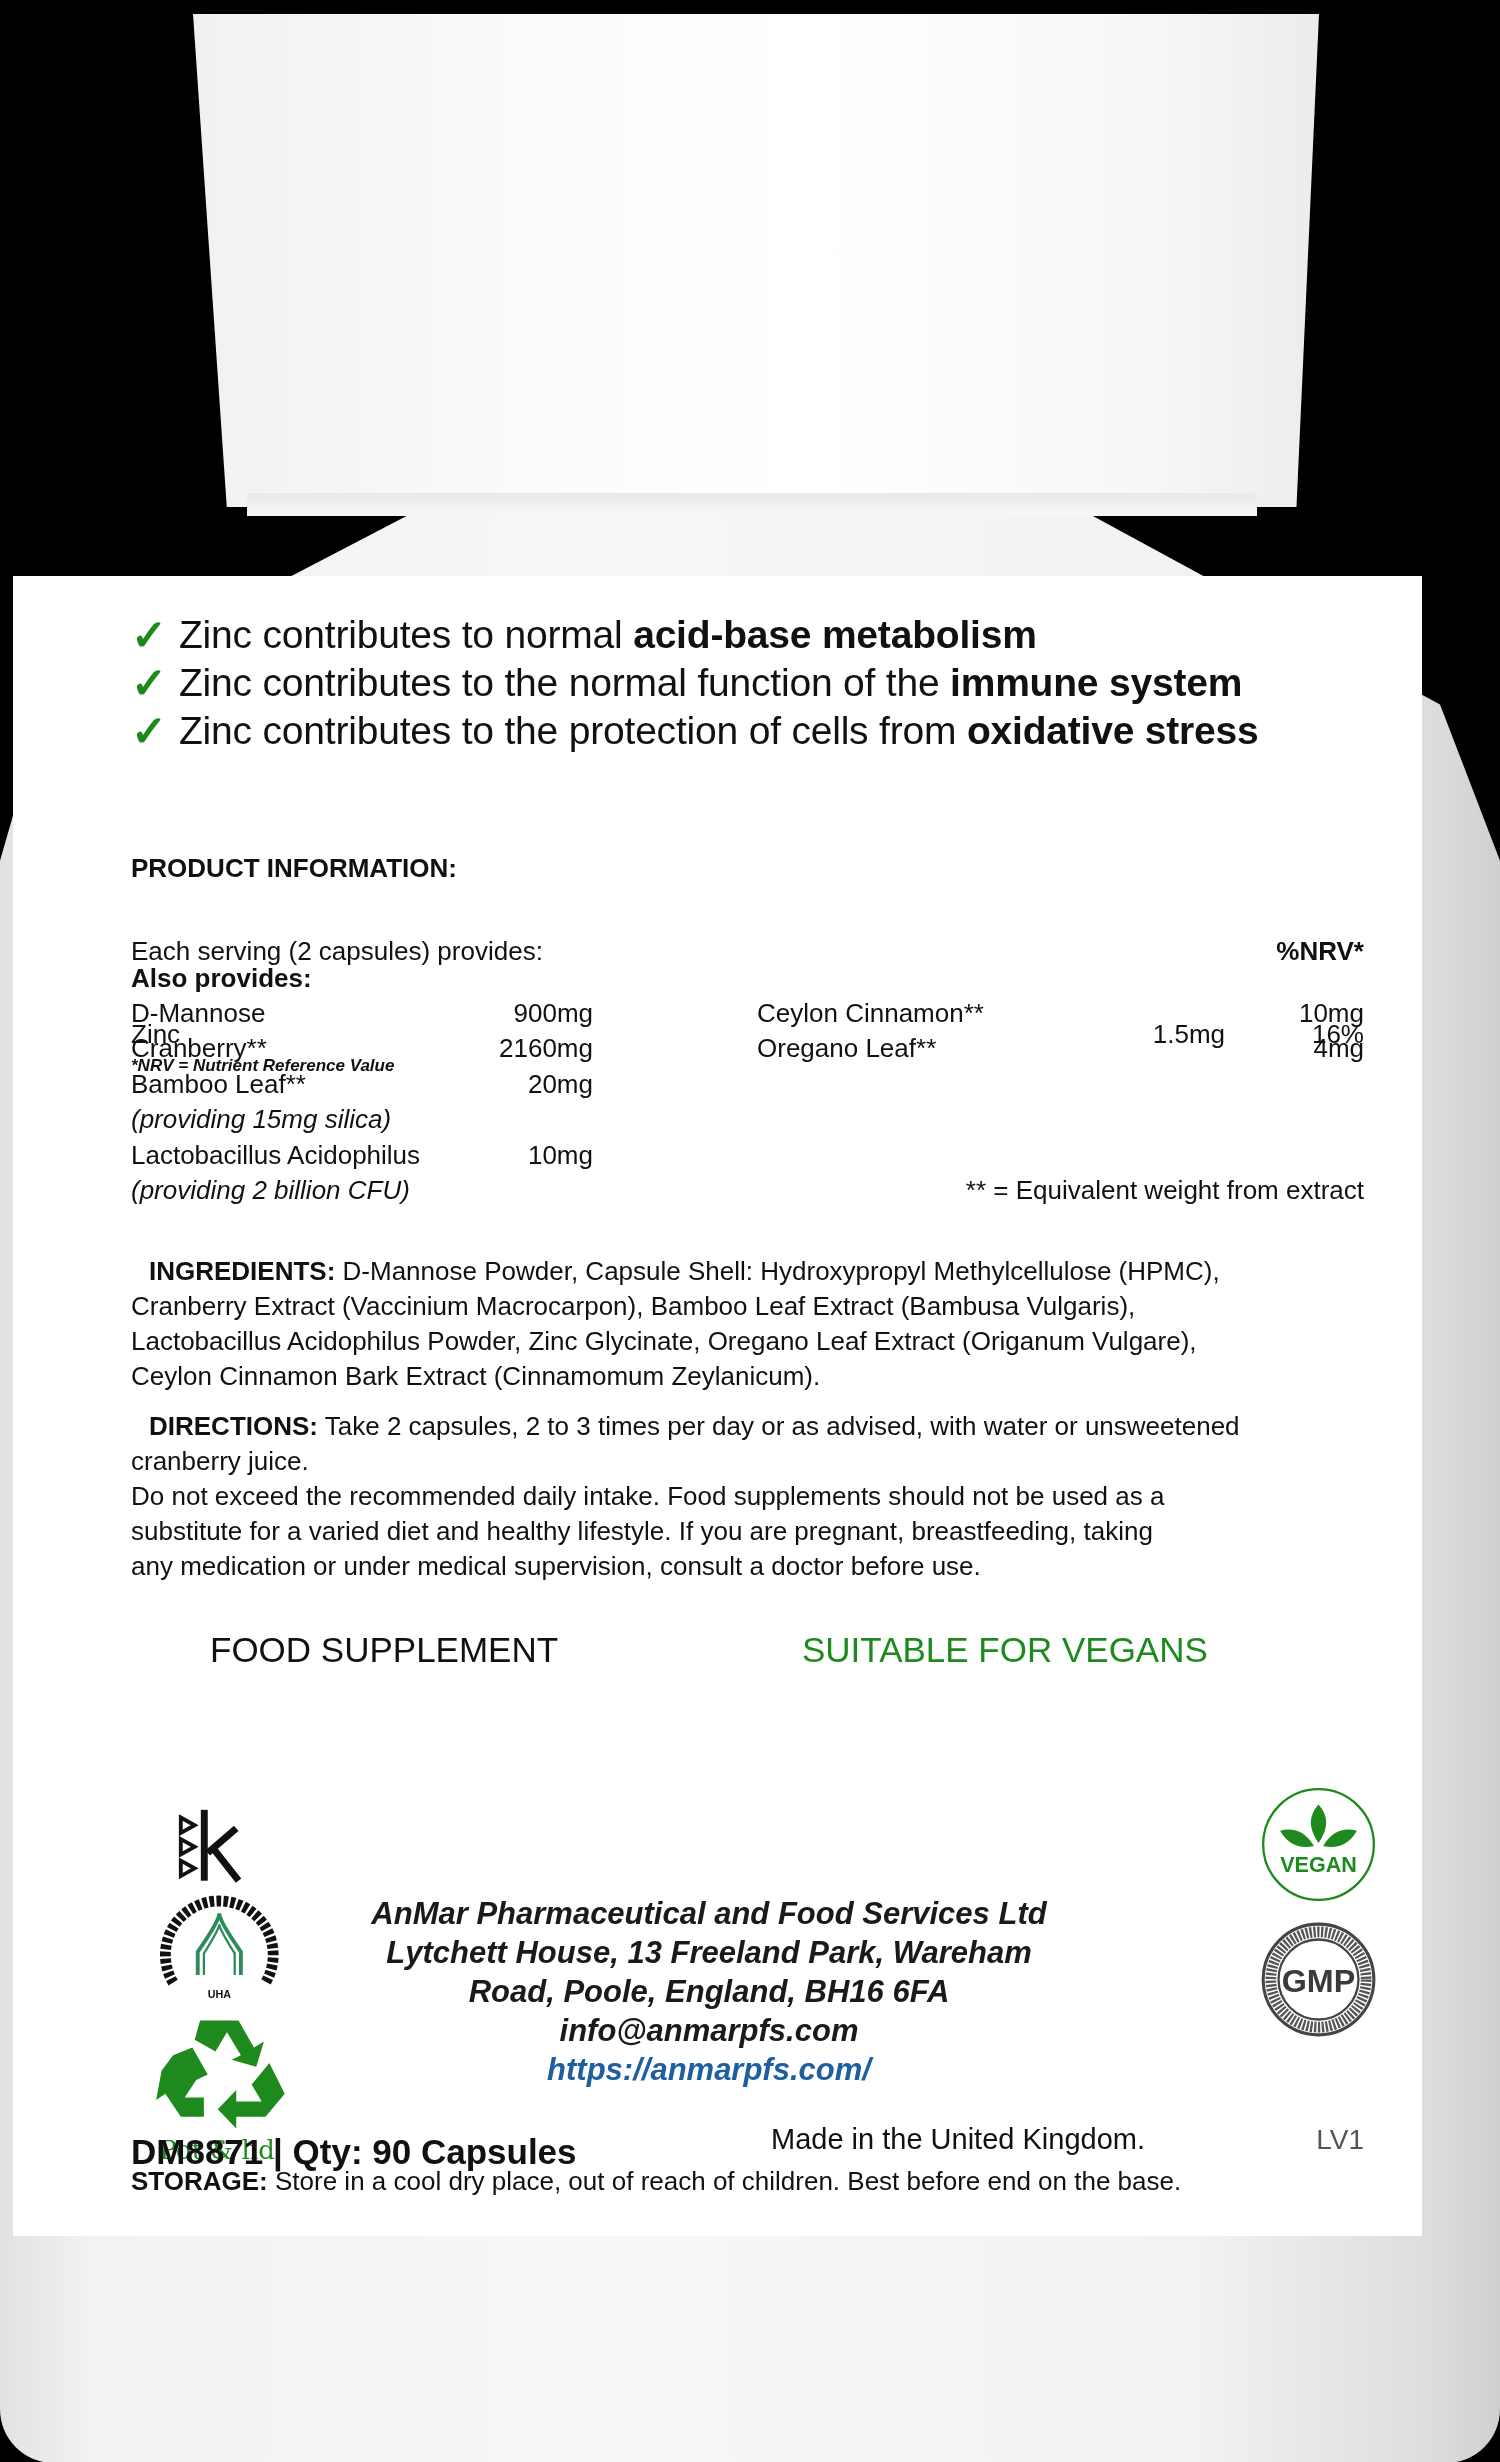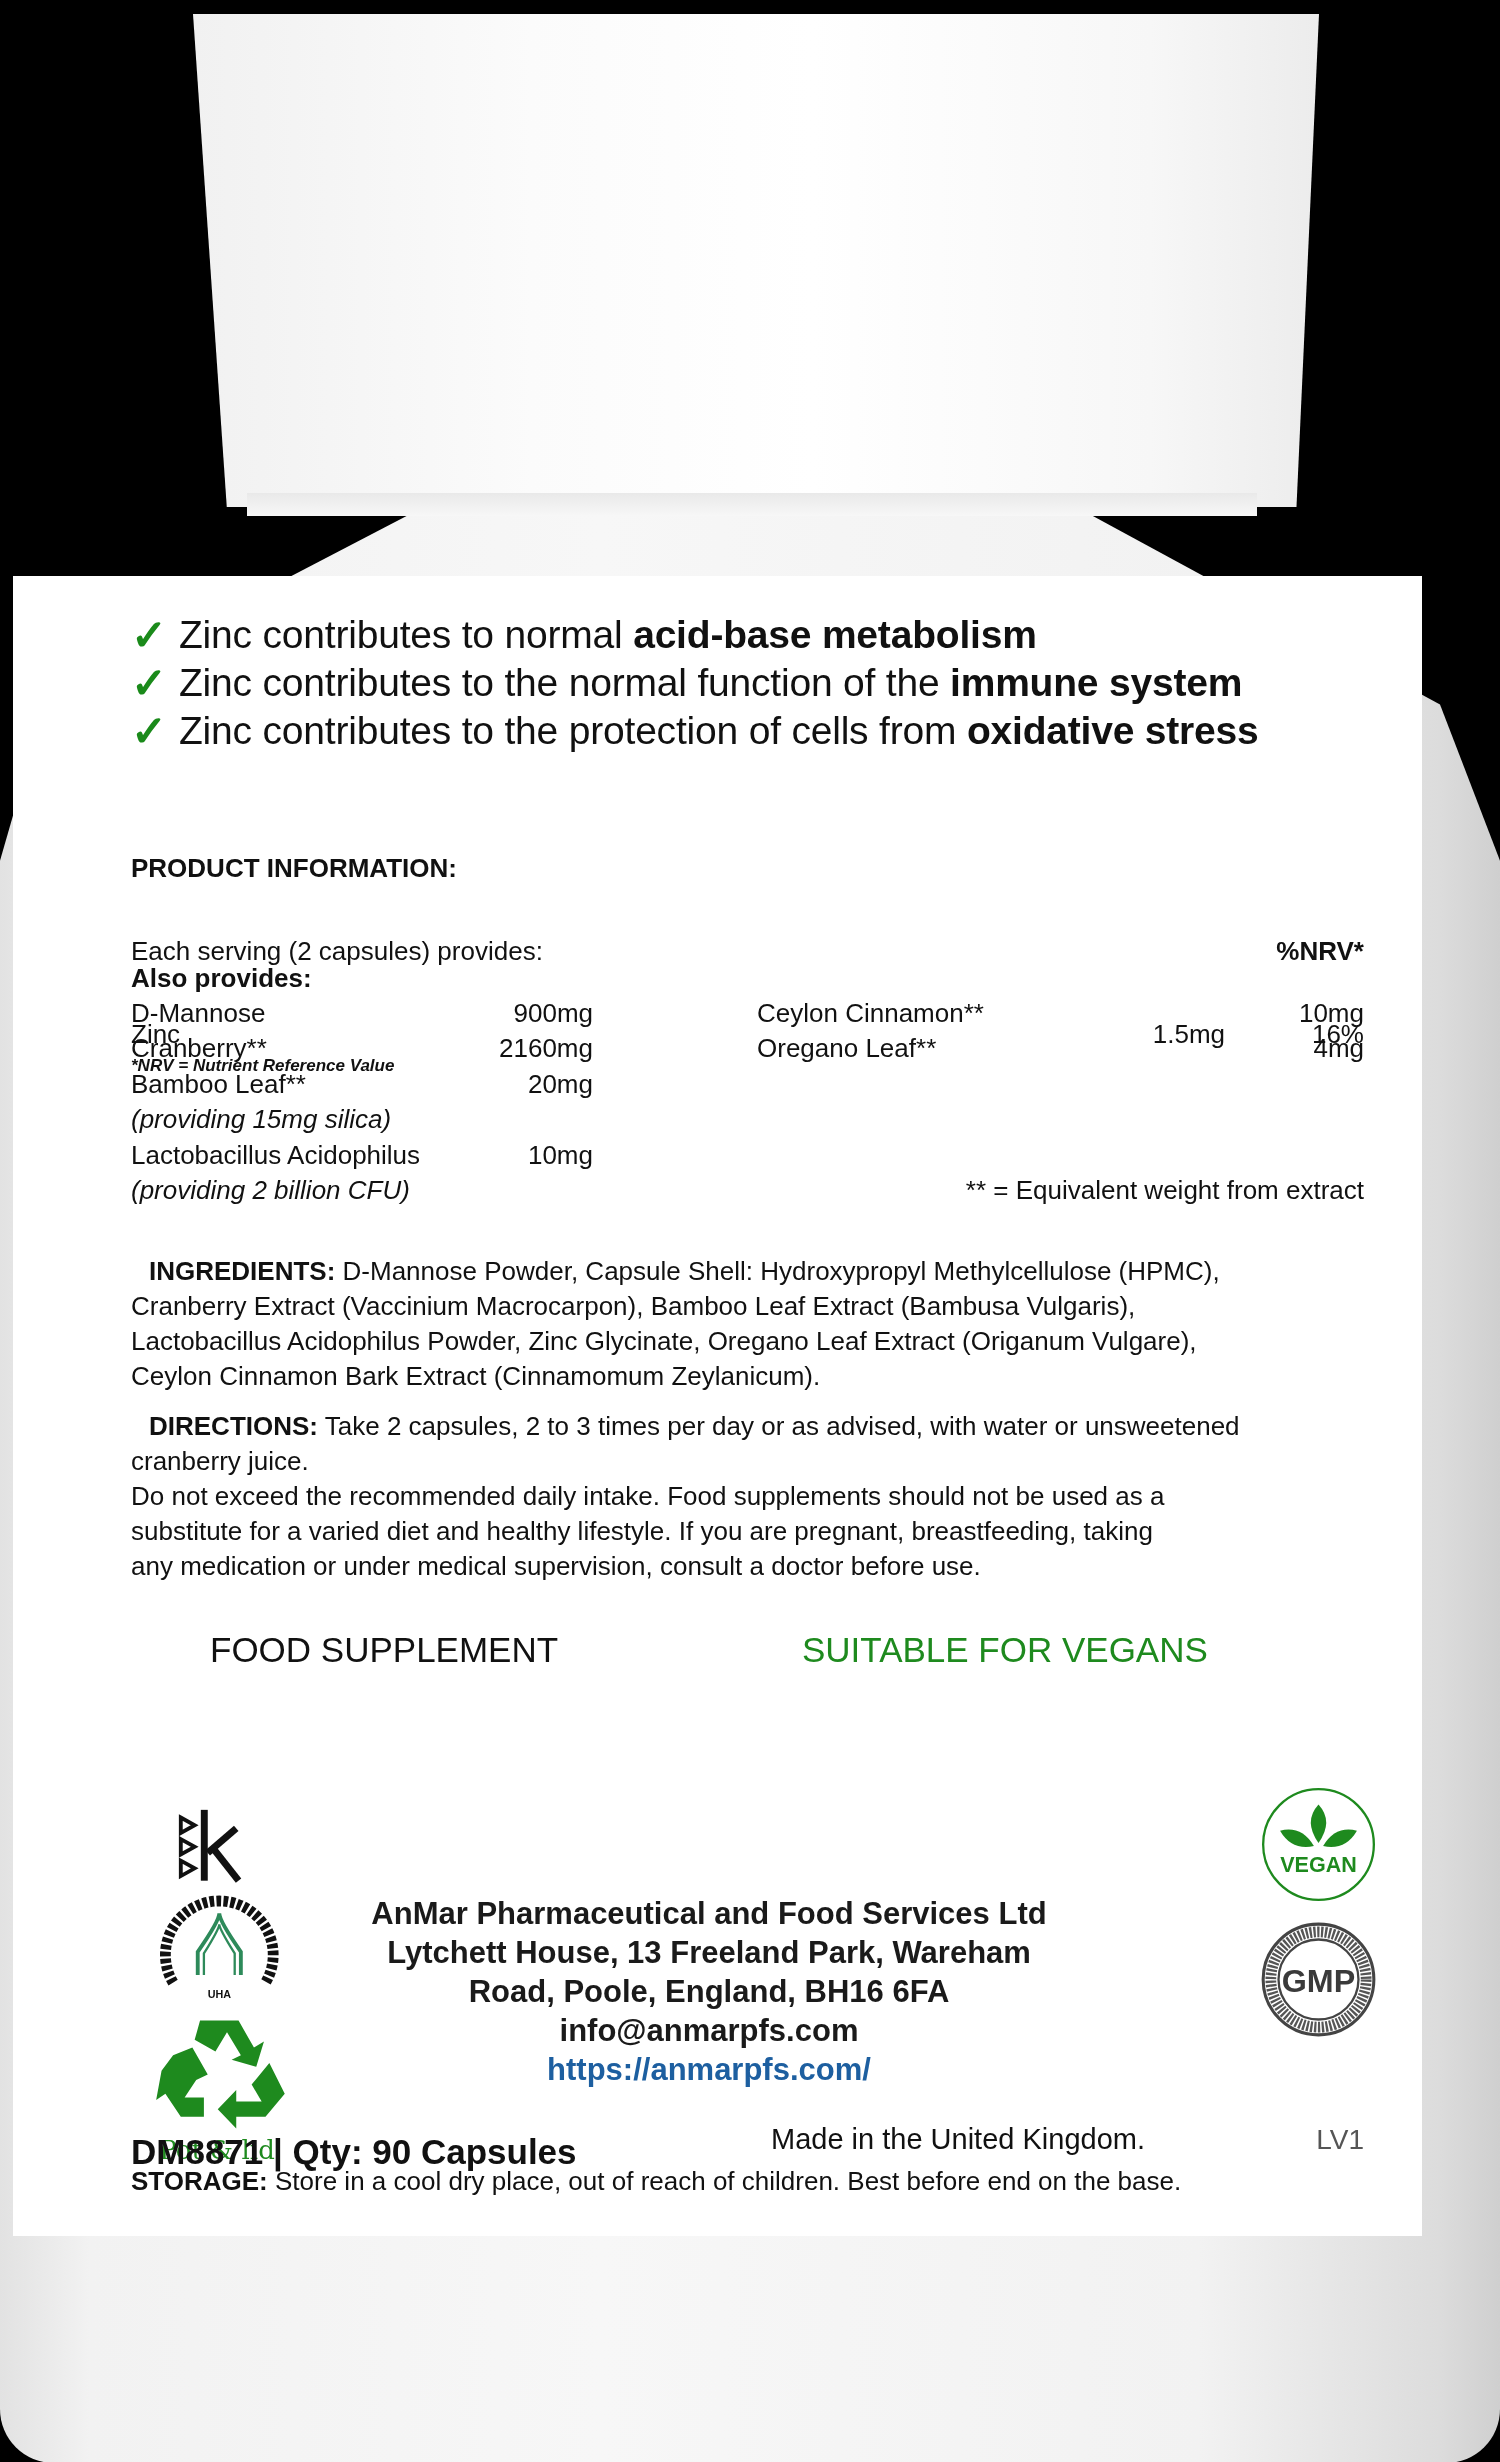--- a/index.html
+++ b/index.html
@@ -43,21 +43,21 @@
   .grid { position:relative; height:213px; }
   .cell { position:absolute; white-space:nowrap; }
   .it { font-style:italic; }
   .ing { top:678px; }
   .ing b, .dir b { font-weight:bold;margin-left:18px; }
   .dir { top:833px; }
   .tags { top:1056px; height:62px; font-size:35px; }
   .food { position:absolute; left:79px; }
   .vegan-txt { position:absolute; left:671px; color:#1e8a1e; }
   .logos-l { position:absolute; left:19px; top:1226px; width:154px; }
-  .company { position:absolute; left:154px; width:848px; top:1318px; text-align:center; font-weight:bold; font-size:31px; line-height:39px; color:#1a1a1a; }
+  .company { position:absolute; left:154px; width:848px; top:1318px; text-align:center; font-weight:bold; font-size:31px; line-height:39px; color:#1a1a1a;font-style:italic; }
   .company .url { color:#1d5fa0; }
   .logos-r { position:absolute; left:1126px; top:1207px; width:154px; }
   .bottom1 { position:absolute; top:1542px; left:0; width:1233px; height:46px; font-size:34px; white-space:nowrap; }
   .sku { position:absolute; left:0; font-weight:bold; font-size:35px;margin-top:14px; }
   .made { position:absolute; left:640px; top:4.6px; font-size:29px; }
   .lv { position:absolute; right:0; top:6.2px; font-size:28px; color:#555; }
   .storage { position:absolute; top:1590px; left:0; font-size:26px; white-space:nowrap; }
   .storage b { font-weight:bold; }
 </style>
 </head>

